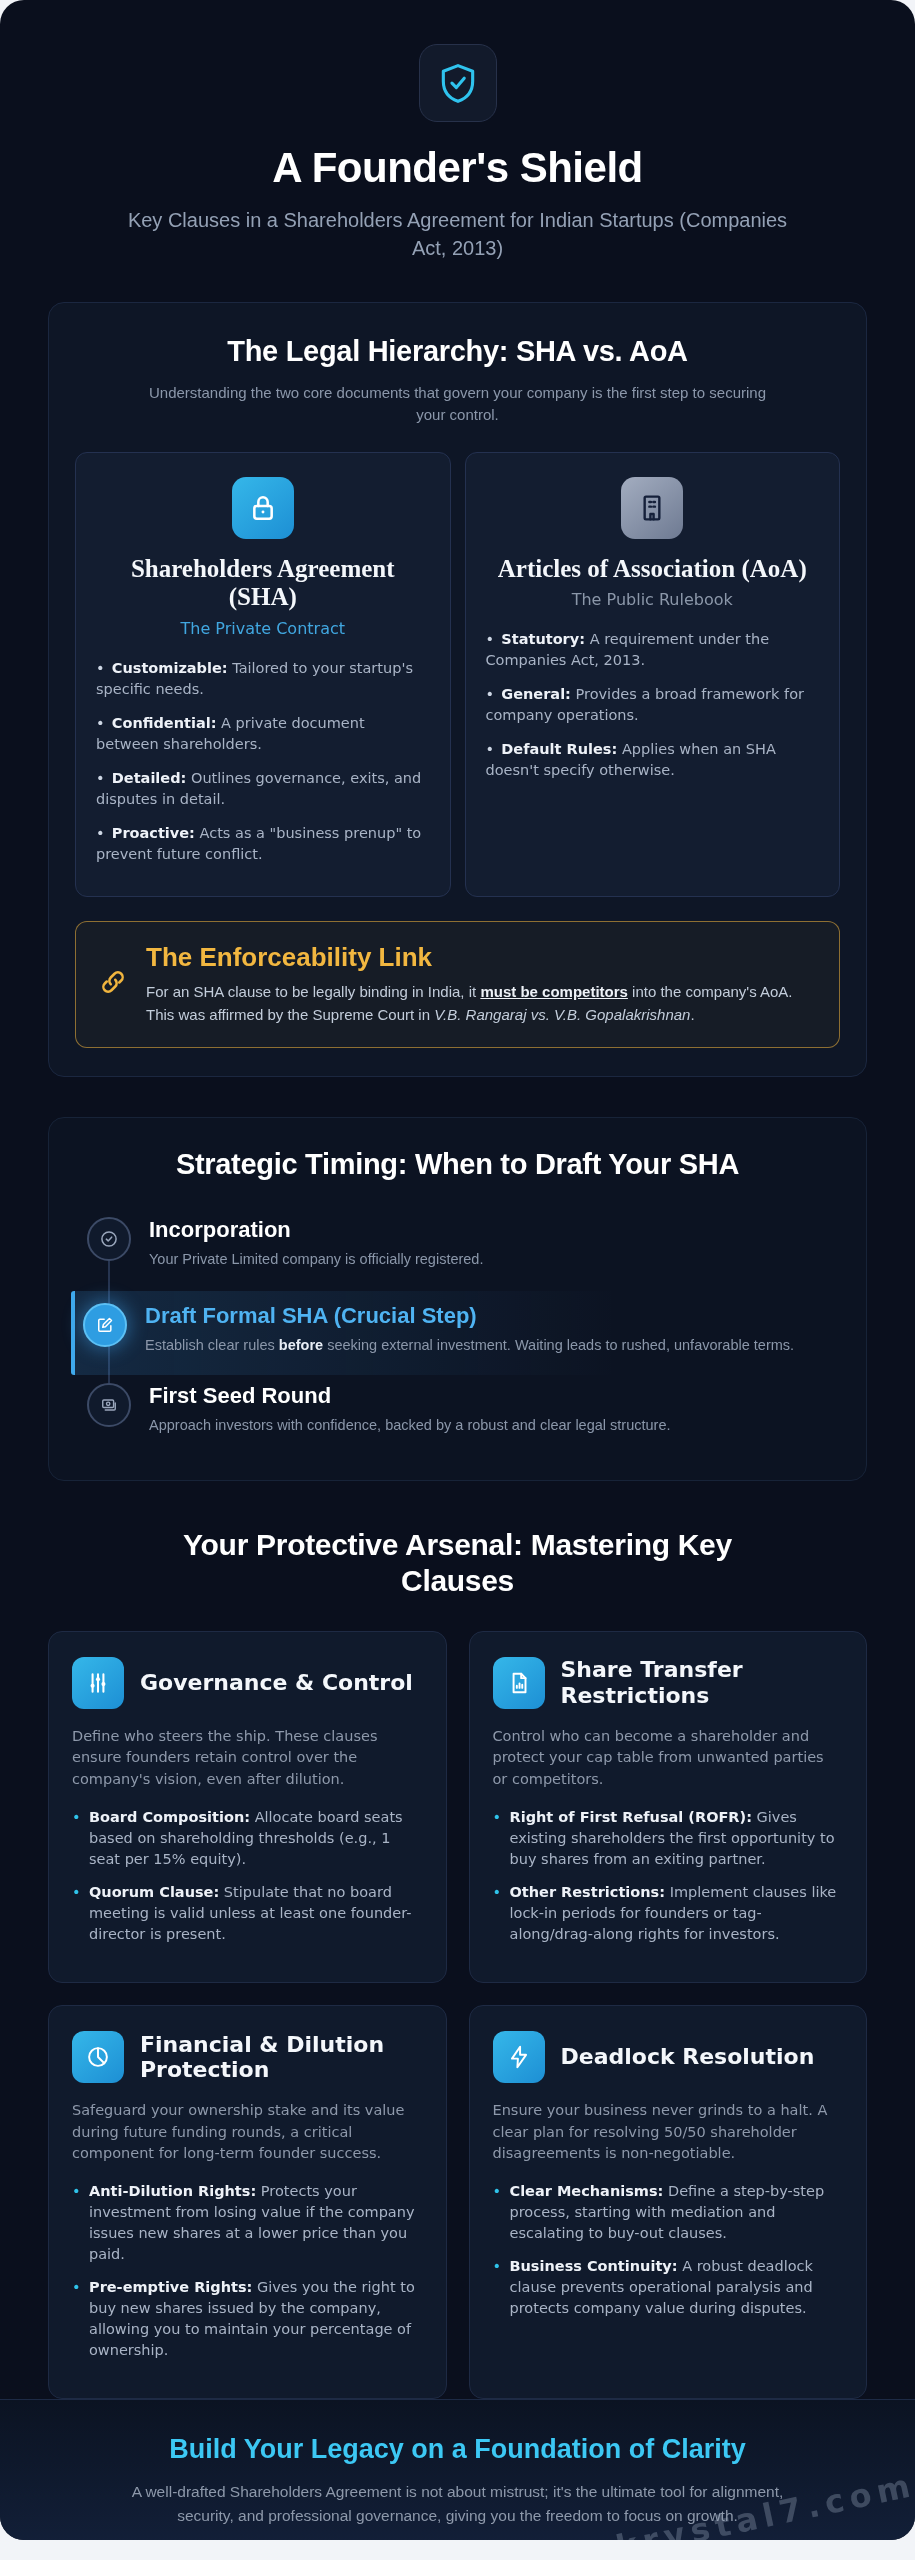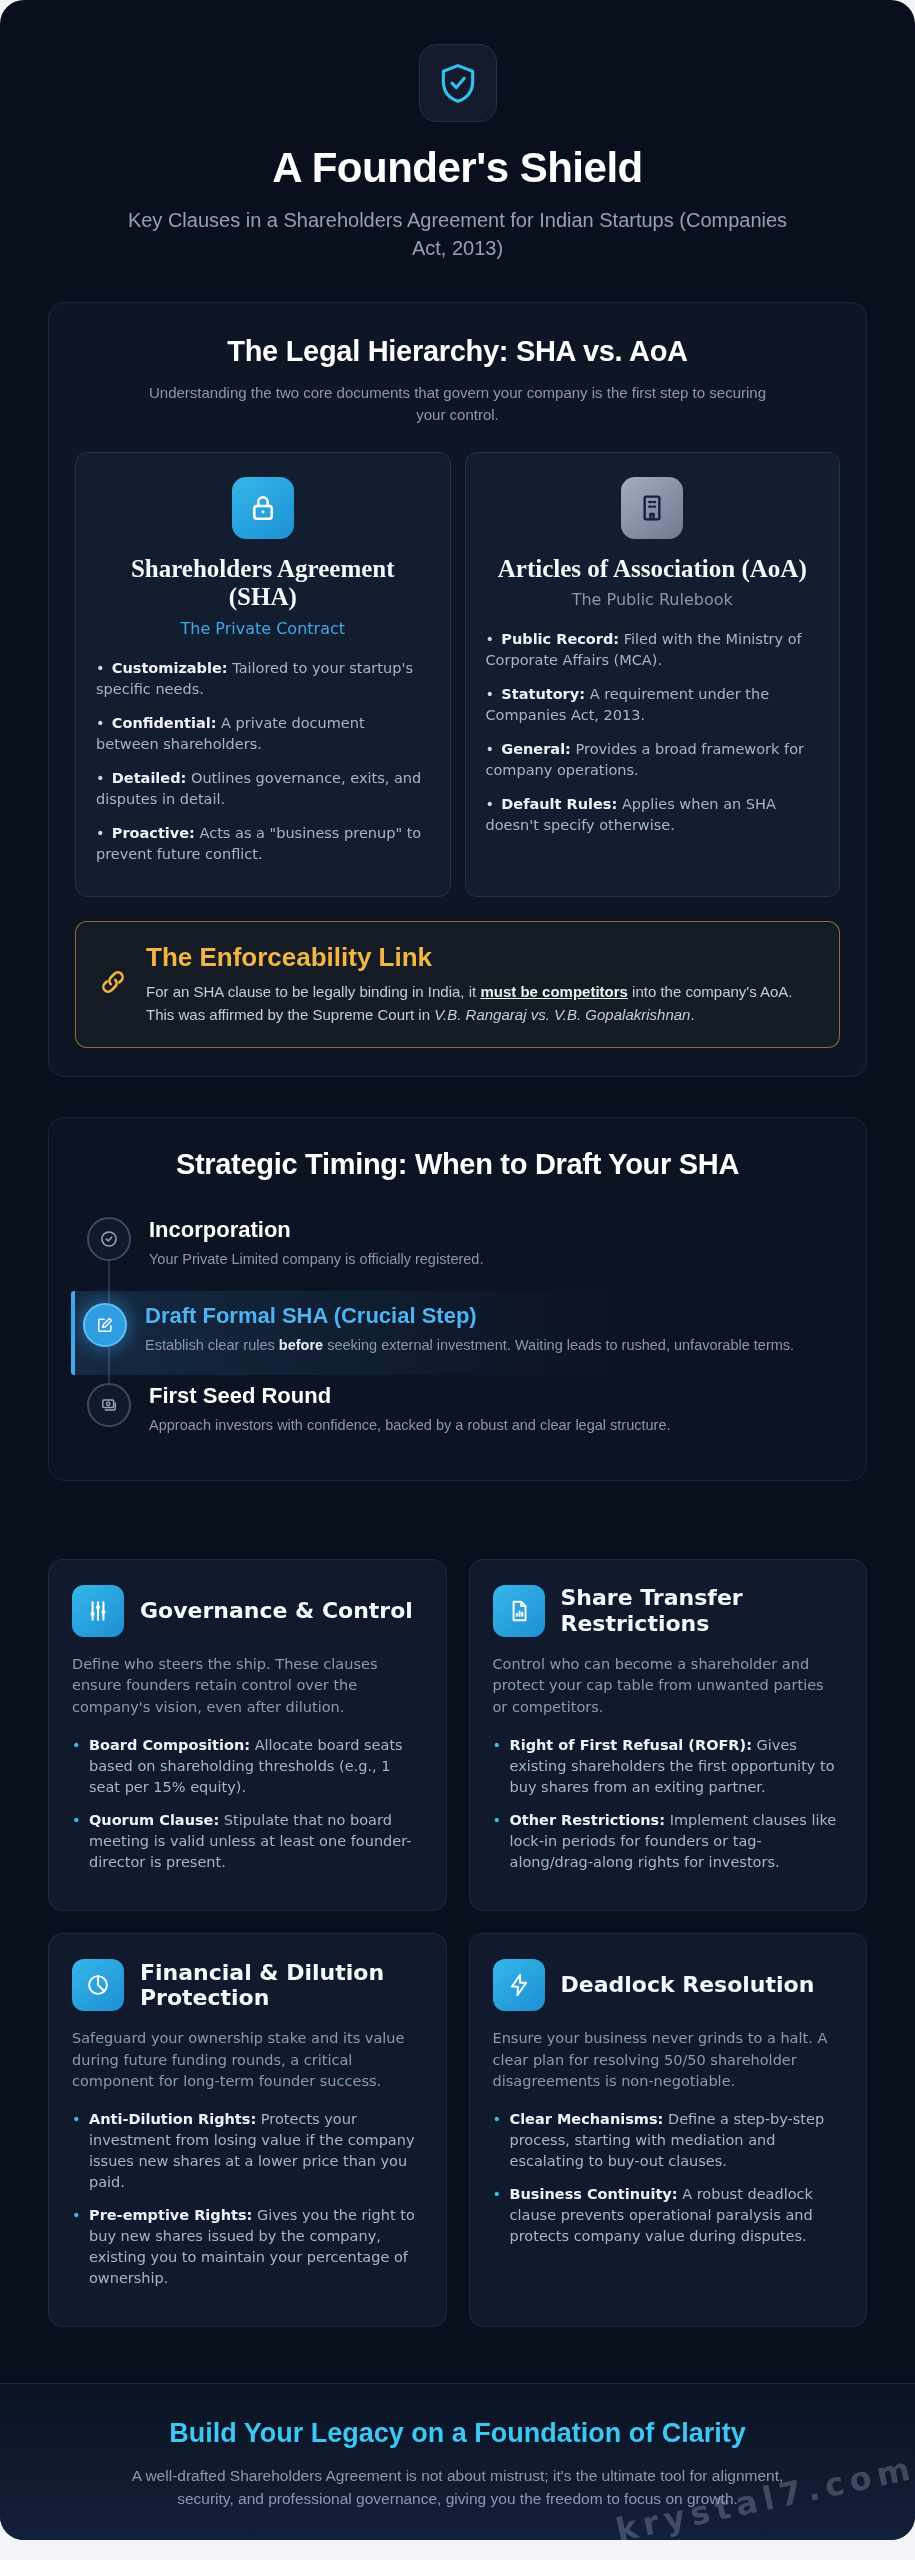--- a/index.html
+++ b/index.html
@@ -199,21 +199,20 @@
         <div class="doc-icon gray">
           <svg viewBox="0 0 24 24" fill="none" stroke="currentColor" stroke-width="1.8" stroke-linecap="round" stroke-linejoin="round">
             <rect x="6.5" y="3.5" width="11" height="17" rx="1"></rect>
             <path d="M10 7.5 h1.2 M13 7.5 h1.2 M10 11 h1.2 M13 11 h1.2"></path>
             <path d="M10.8 20.5 V16.5 h2.4 v4"></path>
           </svg>
         </div>
         <h3>Articles of Association (AoA)</h3>
         <p class="tagline gray">The Public Rulebook</p>
         <ul class="doc-list">
-          <li><span class="term">Public Record:</span> <span>Filed with the Ministry of Corporate Affairs (MCA).</span></li>
           <li><span class="term">Statutory:</span> <span>A requirement under the Companies Act, 2013.</span></li>
           <li><span class="term">General:</span> <span>Provides a broad framework for company operations.</span></li>
           <li><span class="term">Default Rules:</span> <span>Applies when an SHA doesn't specify otherwise.</span></li>
         </ul>
       </article>
     </div>
 
     <div class="callout">
       <div class="callout-icon">
         <svg viewBox="0 0 24 24" fill="none" stroke="currentColor" stroke-width="2" stroke-linecap="round" stroke-linejoin="round">
@@ -269,20 +268,21 @@
         <div class="step-body">
           <h3>First Seed Round</h3>
           <p>Approach investors with confidence, backed by a robust and clear legal structure.</p>
         </div>
       </div>
 
     </div>
   </section>
 
   <section class="arsenal">
+    <h2>Your Protective Arsenal: Mastering Key Clauses</h2>
     <div class="arsenal-grid">
 
       <article class="a-card">
         <div class="a-head">
           <div class="a-icon">
             <svg viewBox="0 0 24 24" fill="none" stroke="currentColor" stroke-width="1.9" stroke-linecap="round">
               <path d="M7 4 v16 M12 4 v16 M17 4 v16"></path>
               <circle cx="7" cy="14.5" r="1.9" fill="#ffffff" stroke="none"></circle>
               <circle cx="12" cy="8.5" r="1.9" fill="#ffffff" stroke="none"></circle>
               <circle cx="17" cy="13" r="1.9" fill="#ffffff" stroke="none"></circle>
@@ -321,21 +321,21 @@
             <svg viewBox="0 0 24 24" fill="none" stroke="currentColor" stroke-width="1.8" stroke-linecap="round" stroke-linejoin="round">
               <circle cx="12" cy="12" r="8.2"></circle>
               <path d="M12 3.8 V12 L17.8 17.8"></path>
             </svg>
           </div>
           <h3>Financial &amp; Dilution Protection</h3>
         </div>
         <p class="desc">Safeguard your ownership stake and its value during future funding rounds, a critical component for long-term founder success.</p>
         <ul class="a-list">
           <li><span class="term">Anti-Dilution Rights:</span> <span>Protects your investment from losing value if the company issues new shares at a lower price than you paid.</span></li>
-          <li><span class="term">Pre-emptive Rights:</span> <span>Gives you the right to buy new shares issued by the company, existing you to maintain your percentage of ownership.</span></li>
+          <li><span class="term">Pre-emptive Rights:</span> <span>Gives you the right to buy new shares issued by the company, allowing you to maintain your percentage of ownership.</span></li>
         </ul>
       </article>
 
       <article class="a-card">
         <div class="a-head">
           <div class="a-icon">
             <svg viewBox="0 0 24 24" fill="none" stroke="currentColor" stroke-width="1.8" stroke-linejoin="round">
               <path d="M13 2.5 L5.5 13.5 H11 L10.5 21.5 L18.5 10 H13 Z"></path>
             </svg>
           </div>

